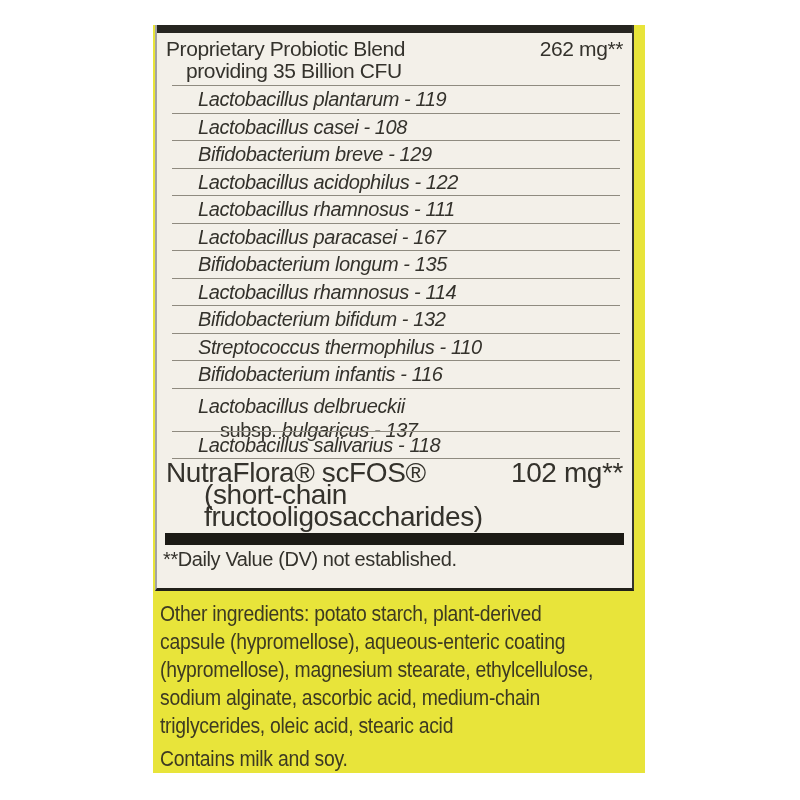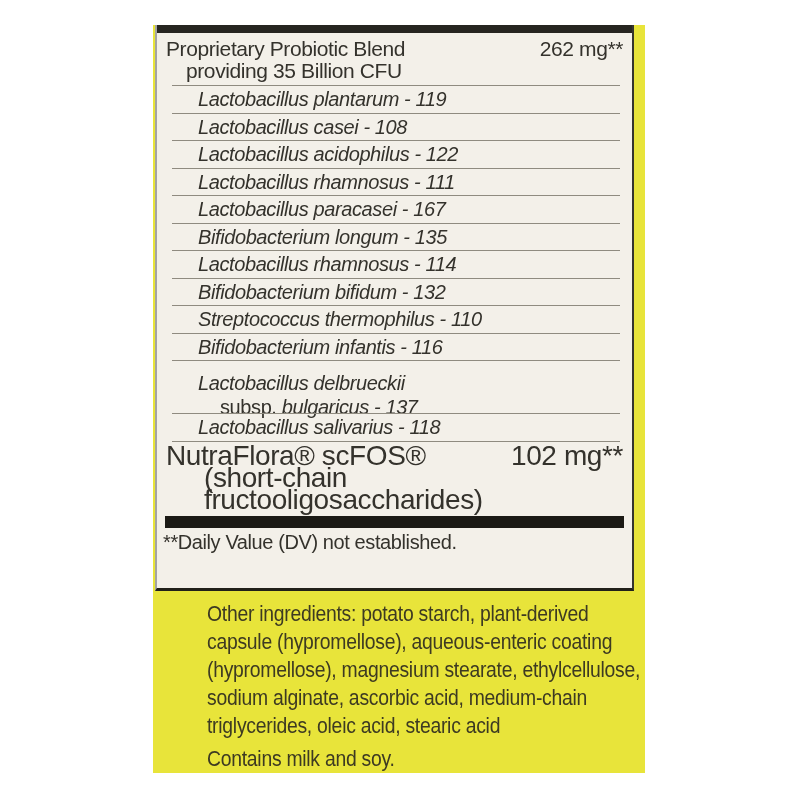--- a/index.html
+++ b/index.html
@@ -25,30 +25,30 @@
   .amt{white-space:nowrap;margin-left:9px;}
   .hasline::after, .row::after{
     content:"";position:absolute;left:15px;right:12px;bottom:0;
     border-bottom:1.5px solid #8f8b80;
   }
   .hdr.hasline{padding-bottom:4px;}
   .row{
     position:relative;height:27.5px;line-height:27.5px;
     padding-left:41px;font-style:italic;font-size:20px;white-space:nowrap;
   }
-  .row.double{height:53px;line-height:24px;padding-top:10px;box-sizing:border-box;}
+  .row.double{height:43px;line-height:24px;padding-top:5px;box-sizing:border-box;}
   .row .ln2{padding-left:22px;}
   .row .up{font-style:normal;}
   .nf{padding:3px 9px 0 9px;font-size:28px;line-height:22px;}
   .nf .nfsub{padding-left:38px;}
   .bar{height:12px;margin:5px 8px 0 8px;background:#1b1a15;}
   .foot{margin-top:4px;padding-left:6px;font-size:20px;line-height:21px;}
   .yellowsec{
     position:absolute;left:0;top:566px;right:0;bottom:0;
-    padding:9px 0 0 7px;overflow:hidden;margin-left:47px;
+    padding:9px 0 0 7px;overflow:hidden;
   }
   .cond{
     transform:scaleX(0.88);transform-origin:0 0;
     font-size:22px;line-height:28px;letter-spacing:-0.3px;
     color:#3d3a22;white-space:nowrap;
   }
   .contains{margin-top:5px;}
 </style>
 </head>
 <body>
@@ -61,20 +61,21 @@
     <div class="hdr hasline">
       <div class="hline">
         <span>Proprietary Probiotic Blend</span>
         <span class="amt">262 mg**</span>
       </div>
       <div class="hsub">providing 35 Billion CFU</div>
     </div>
 
     <div class="row"><span>Lactobacillus plantarum - 119</span></div>
     <div class="row"><span>Lactobacillus casei - 108</span></div>
+    <div class="row"><span>Bifidobacterium breve - 129</span></div>
     <div class="row"><span>Lactobacillus acidophilus - 122</span></div>
     <div class="row"><span>Lactobacillus rhamnosus - 111</span></div>
     <div class="row"><span>Lactobacillus paracasei - 167</span></div>
     <div class="row"><span>Bifidobacterium longum - 135</span></div>
     <div class="row"><span>Lactobacillus rhamnosus - 114</span></div>
     <div class="row"><span>Bifidobacterium bifidum - 132</span></div>
     <div class="row"><span>Streptococcus thermophilus - 110</span></div>
     <div class="row"><span>Bifidobacterium infantis - 116</span></div>
 
     <div class="row double">

